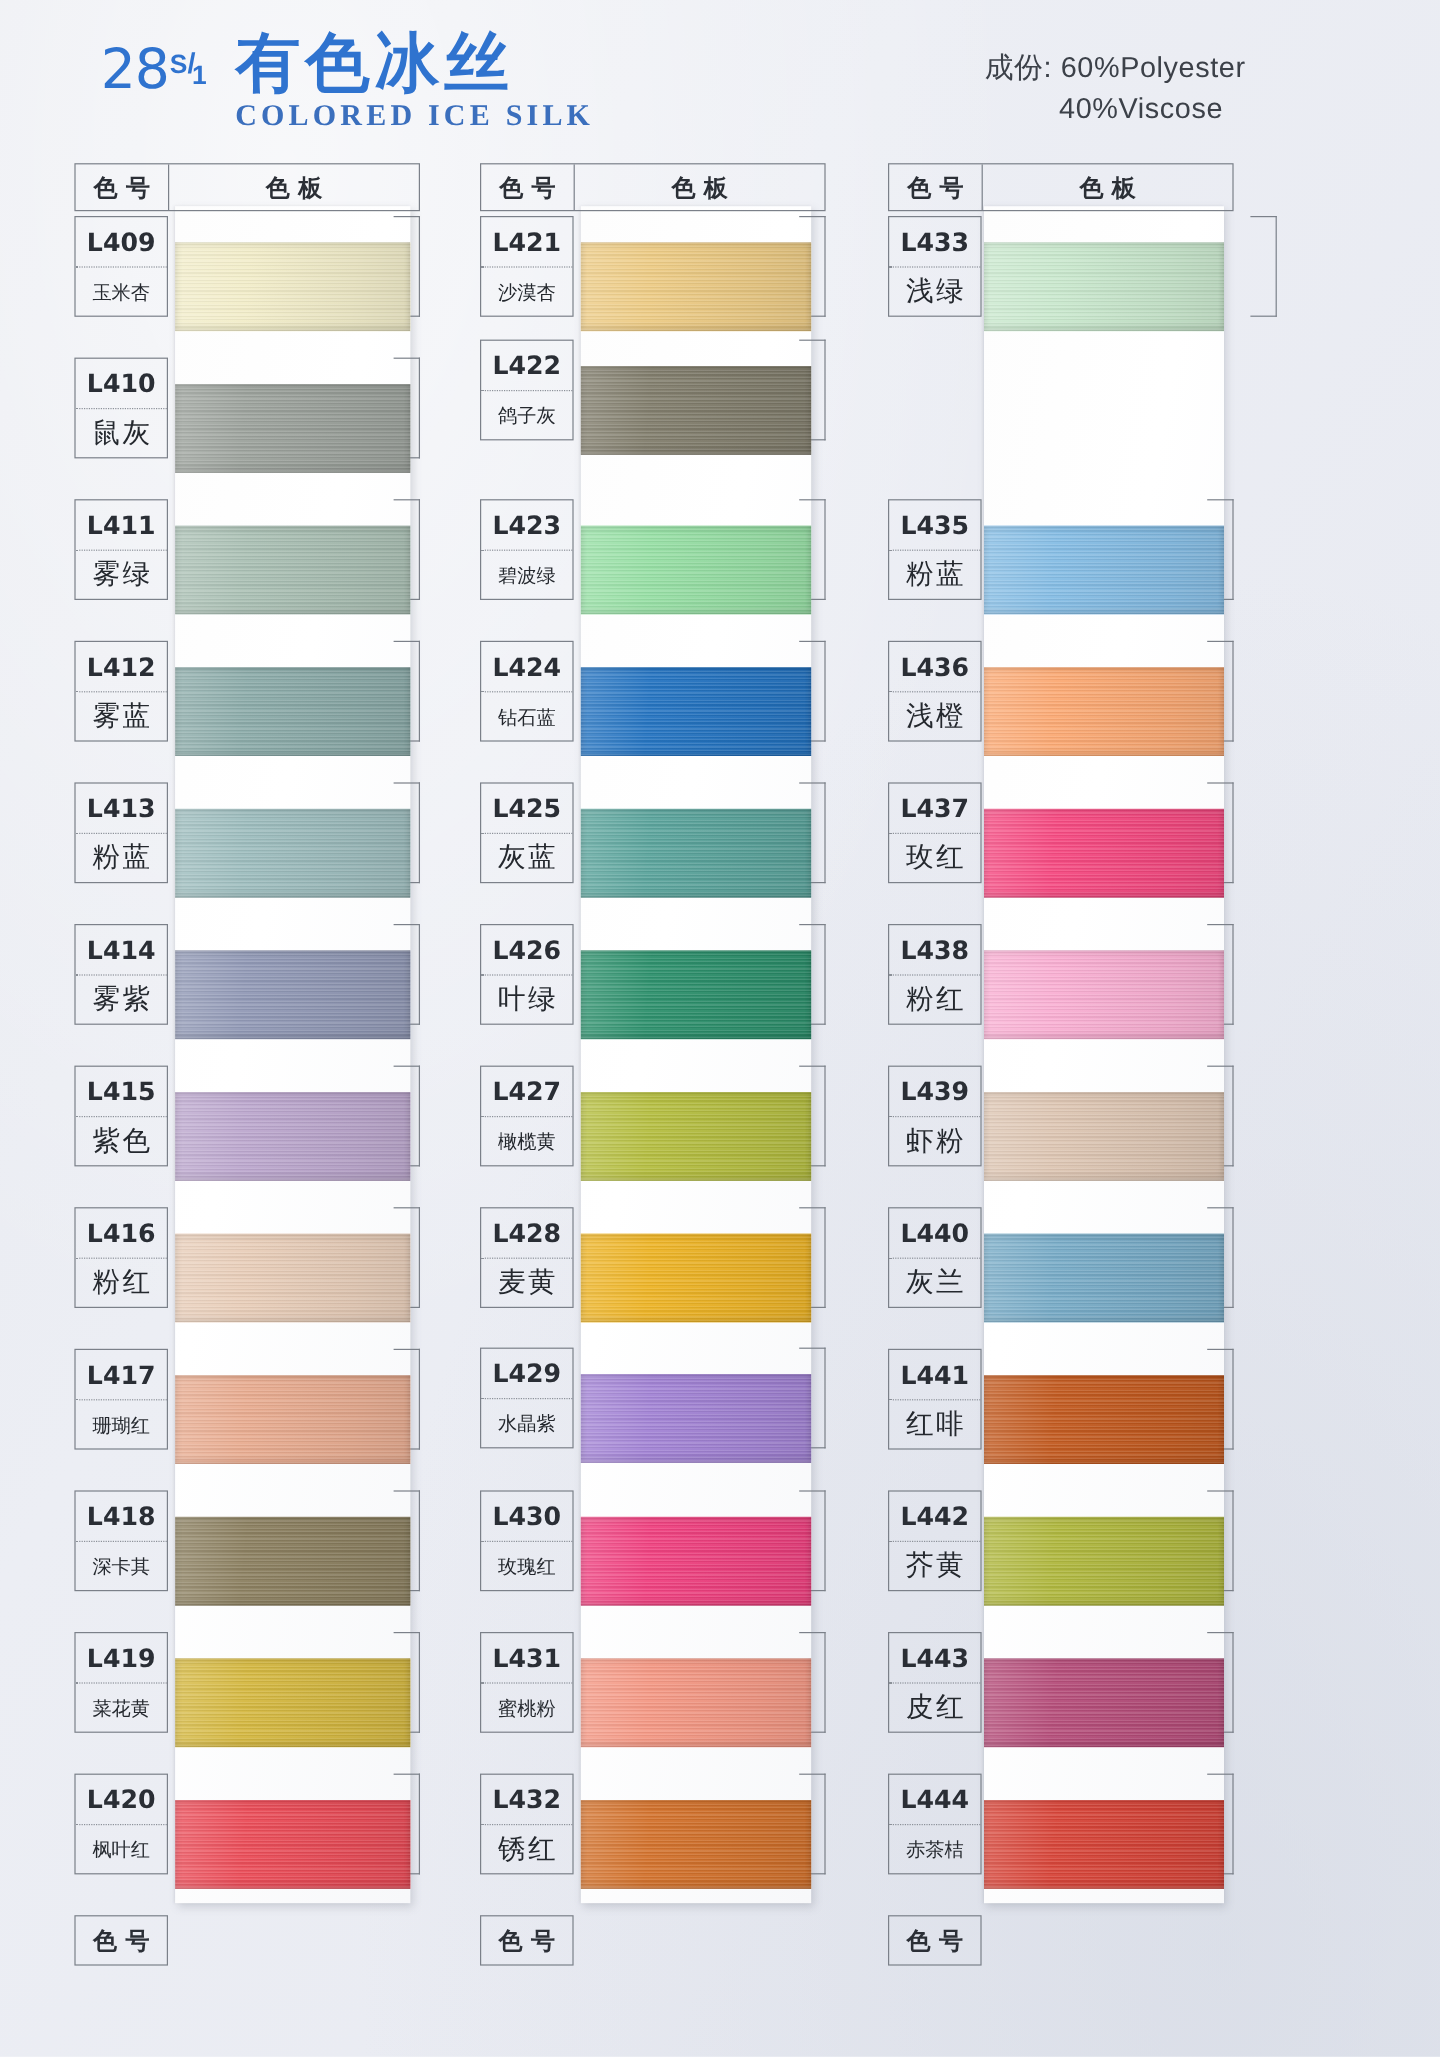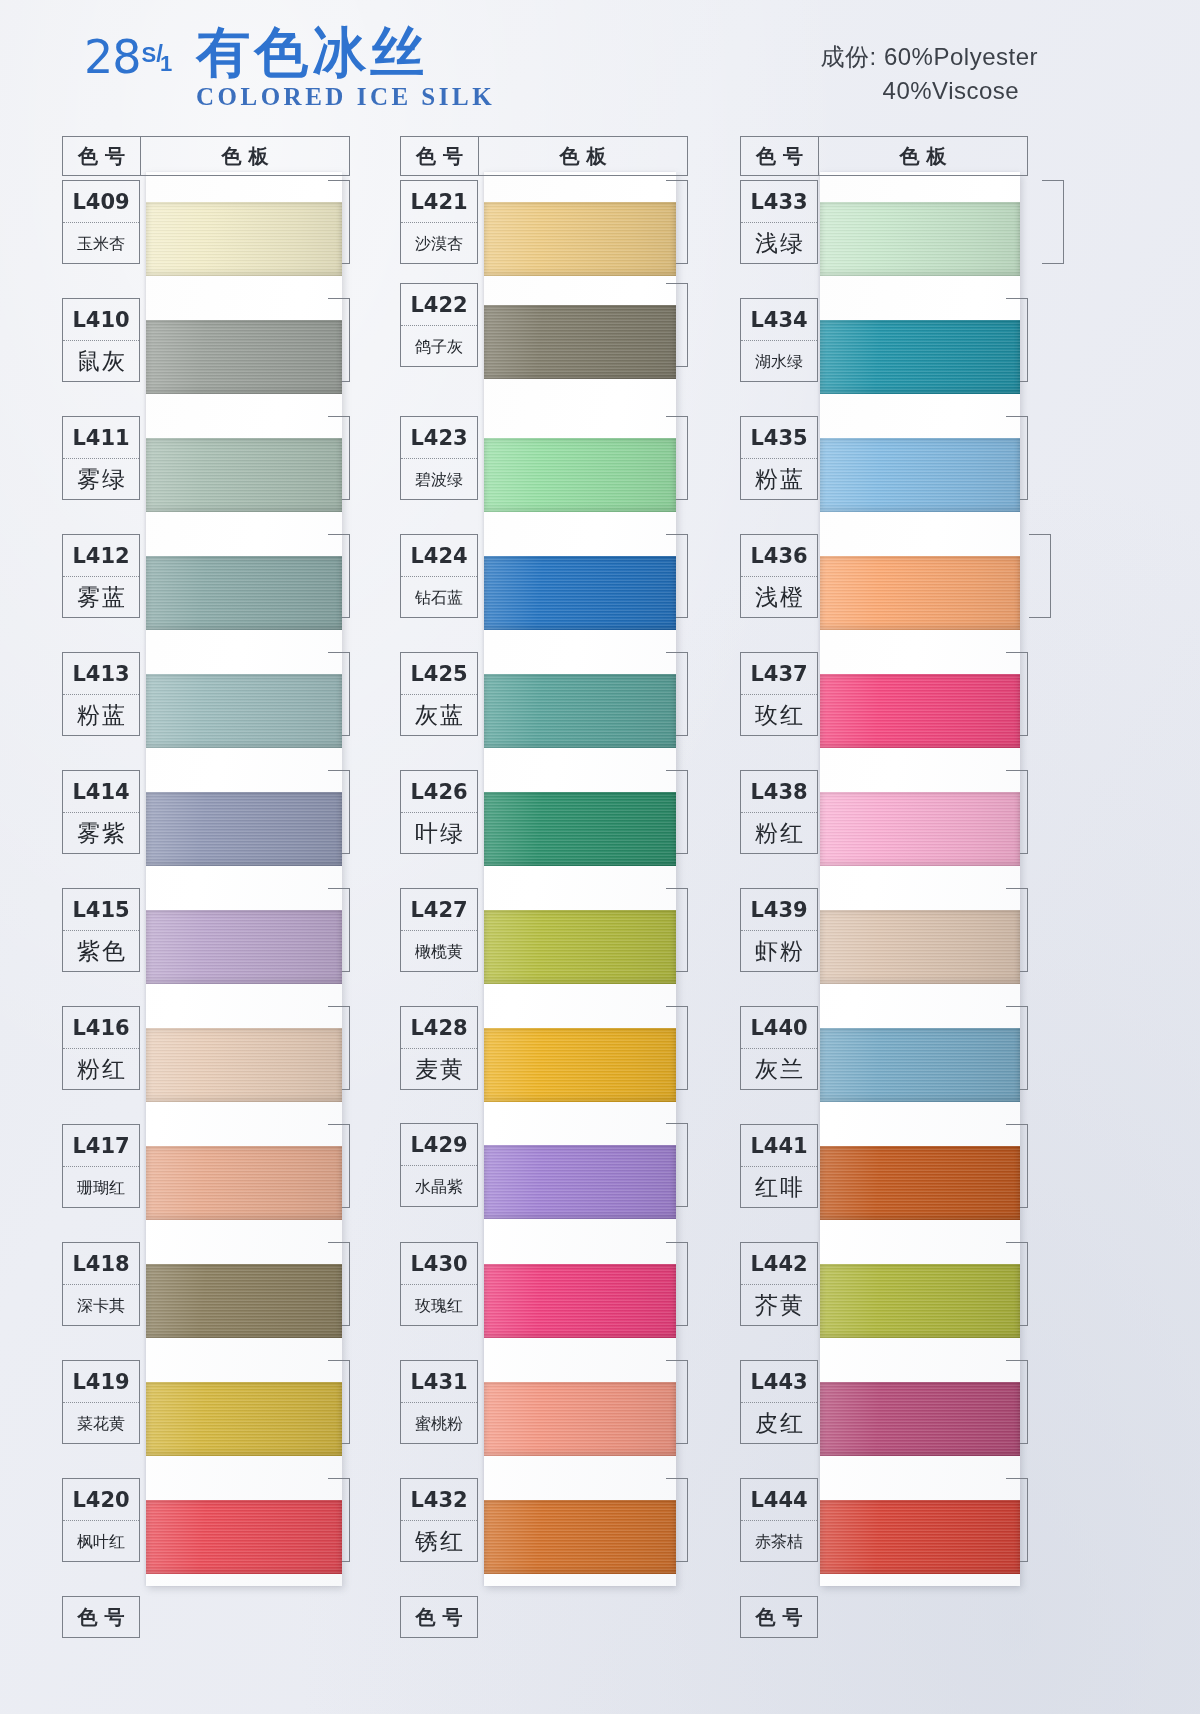--- a/index.html
+++ b/index.html
@@ -503,37 +503,29 @@
         <div class="head-cell head-swatch">色板</div>
       </div>
       <div class="entry" style="top: 44px; padding-left: 36px;">
         <div class="tick"></div>
         <div class="yarn" style="background: rgb(201, 232, 205);"></div>
         <div class="label-box">
           <div class="code">L433</div>
           <div class="cname">浅绿</div>
         </div>
       </div>
-      <div class="entry" style="top: 162px;">
-        <div class="tick"></div>
-        <div class="yarn" style="background: rgb(31, 147, 168);"></div>
-        <div class="label-box">
-          <div class="code">L434</div>
-          <div class="cname wide">湖水绿</div>
-        </div>
-      </div>
       <div class="entry" style="top: 280px;">
         <div class="tick"></div>
         <div class="yarn" style="background: rgb(132, 188, 228);"></div>
         <div class="label-box">
           <div class="code">L435</div>
           <div class="cname">粉蓝</div>
         </div>
       </div>
-      <div class="entry" style="top: 398px; padding-left: 23px;">
+      <div class="entry" style="top: 398px;">
         <div class="tick"></div>
         <div class="yarn" style="background: rgb(251, 168, 114);"></div>
         <div class="label-box">
           <div class="code">L436</div>
           <div class="cname">浅橙</div>
         </div>
       </div>
       <div class="entry" style="top: 516px;">
         <div class="tick"></div>
         <div class="yarn" style="background: rgb(245, 71, 127);"></div>

